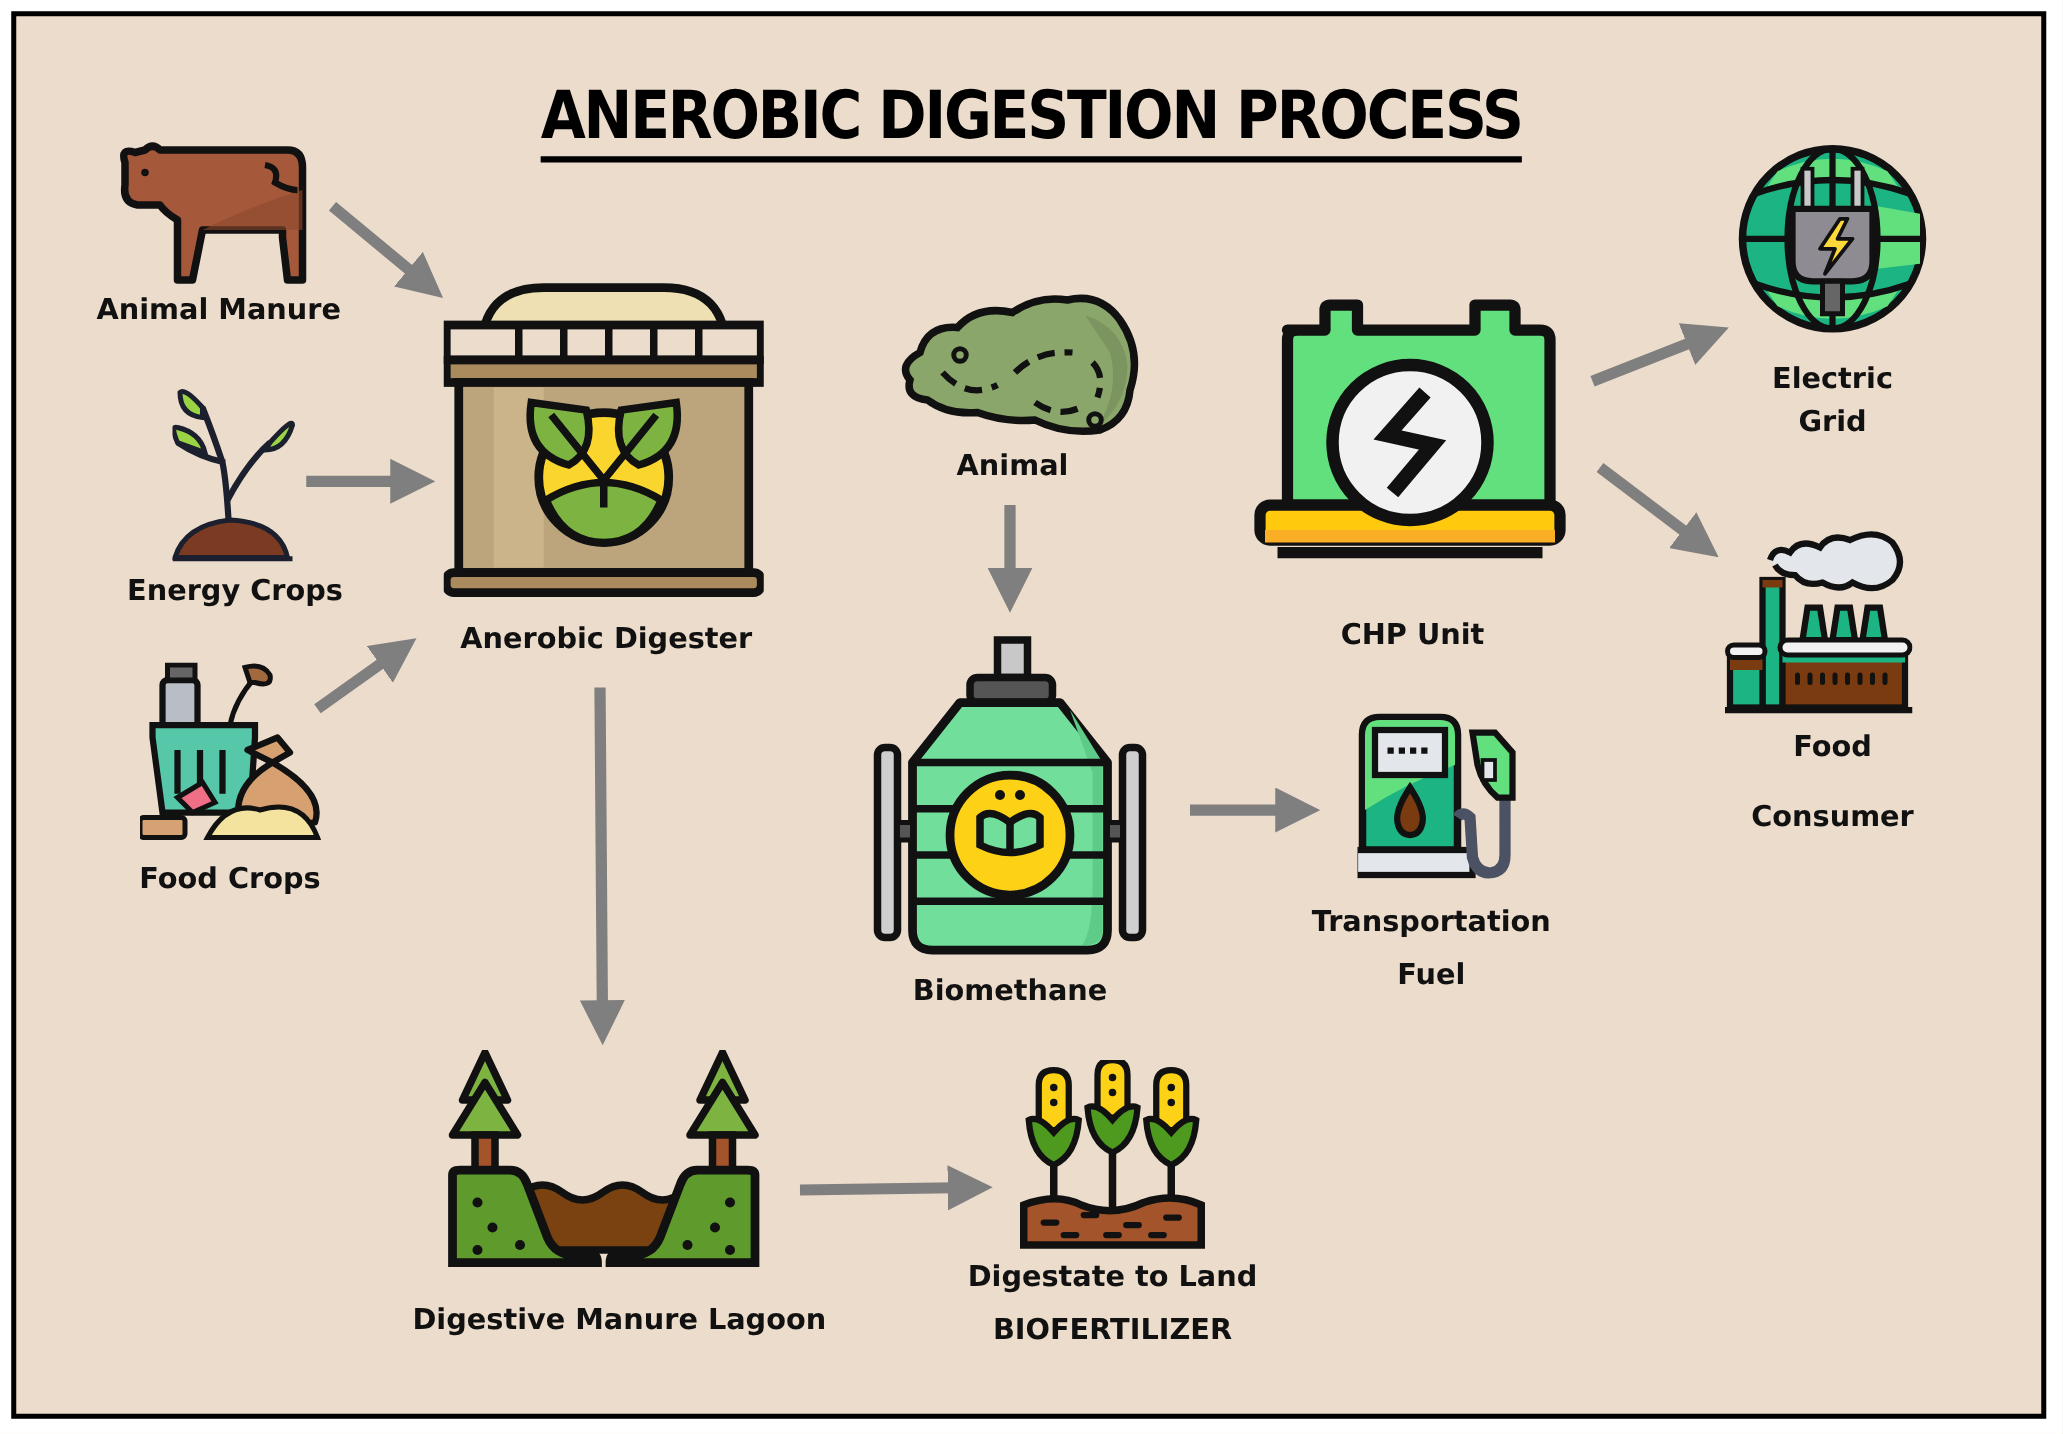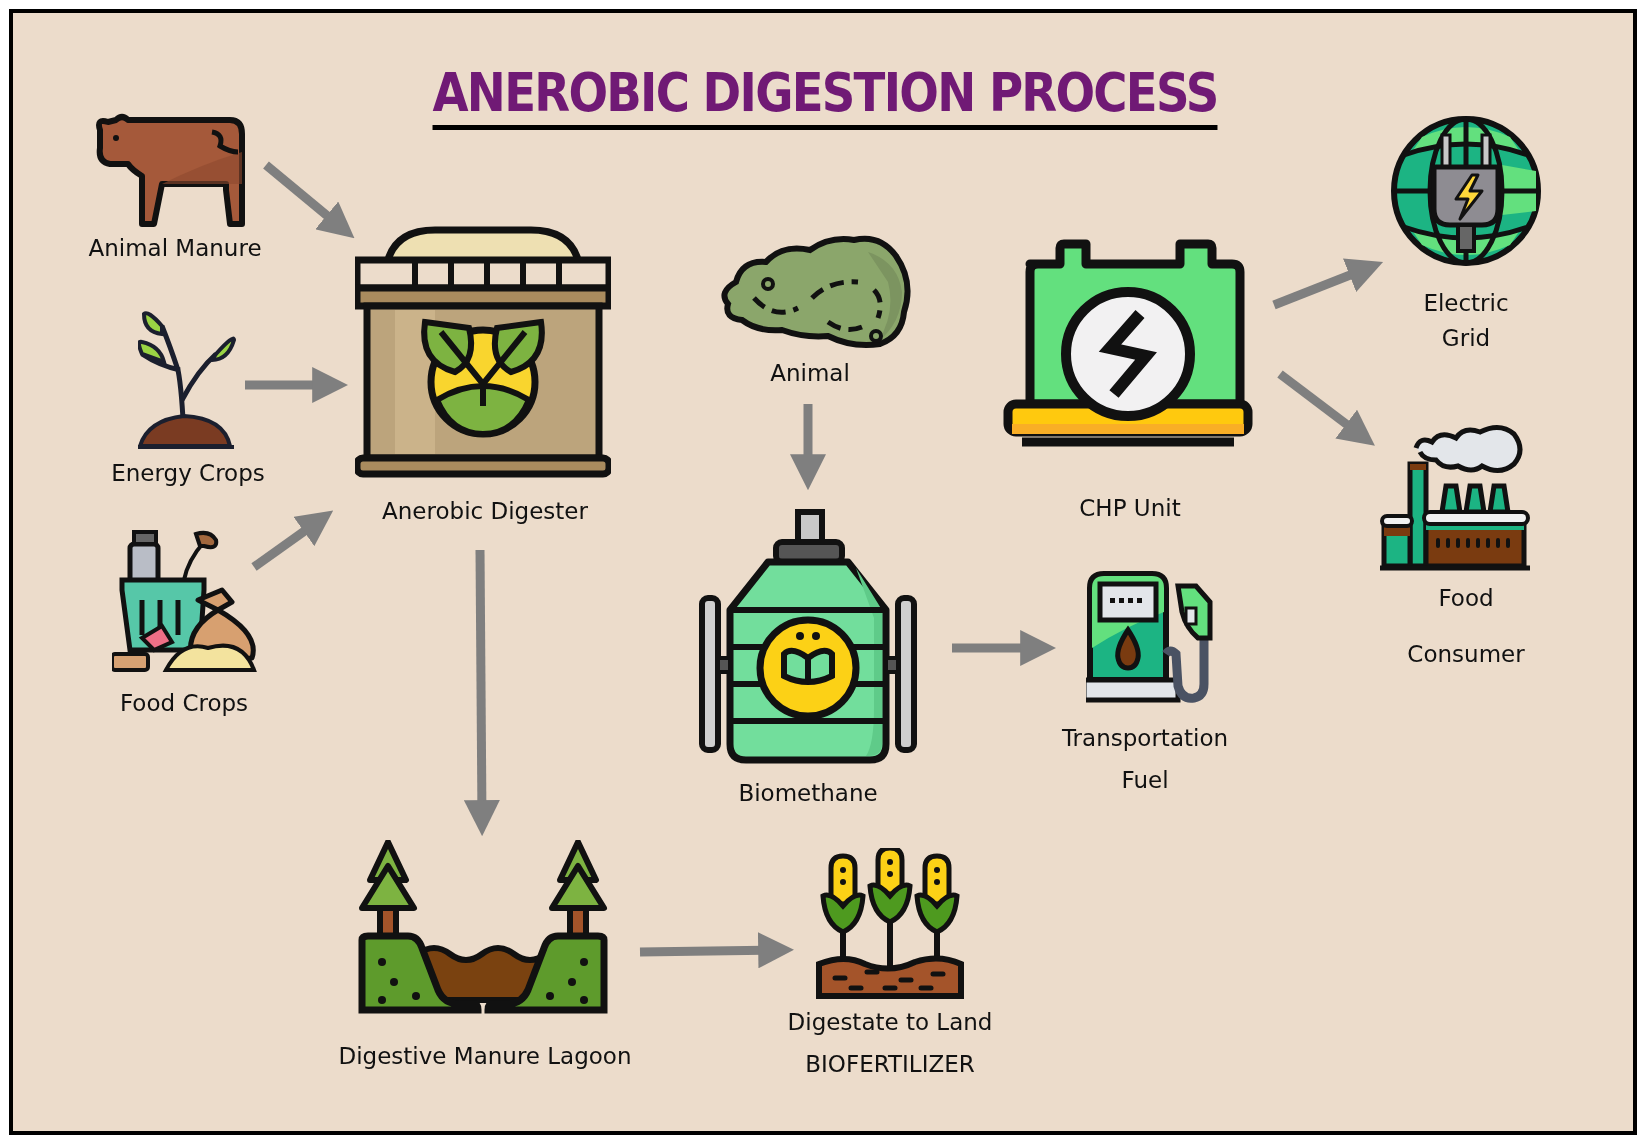--- a/index.html
+++ b/index.html
@@ -1,20 +1,20 @@
 <!DOCTYPE html>
 <html><head>
   <meta charset="utf-8">
   <style>
     html, body { margin: 0; padding: 0; background: #ffffff; }
     body { width: 1650px; height: 1147px; position: relative; overflow: hidden; font-family: "Liberation Sans", "DejaVu Sans", sans-serif; }
     .frame { position: absolute; left: 9px; top: 9px; width: 1628px; height: 1126px; border: 4px solid #000; background: #ECDCCB; box-sizing: border-box; }
-    .title { position: absolute; left: 0; width: 1650px; top: 62px; text-align: center; font-family: "DejaVu Sans", "Liberation Sans", sans-serif; font-weight: bold; font-size: 53px; letter-spacing: -2px; color: #701a75; }
+    .title { position: absolute; left: 0; width: 1650px; top: 62px; text-align: center; font-family: "DejaVu Sans", "Liberation Sans", sans-serif; font-weight: bold; font-size: 53px; letter-spacing: -2px; color: #000000; }
     .title span { border-bottom: 5px solid #000; padding-bottom: 2px; display: inline-block; transform: scaleX(0.88); transform-origin: center; }
-    .label { position: absolute; font-family: "DejaVu Sans", "Liberation Sans", sans-serif; font-weight: normal; font-size: 23px; color: #111; text-align: center; white-space: nowrap; line-height: 36px; }
+    .label { position: absolute; font-family: "DejaVu Sans", "Liberation Sans", sans-serif; font-weight: bold; font-size: 23px; color: #111; text-align: center; white-space: nowrap; line-height: 36px; }
     .icon { position: absolute; }
     svg.arrows { position: absolute; left: 0; top: 0; }
   </style>
 </head>
 <body>
 
 <div class="frame"></div>
 
 <div class="title"><span>ANEROBIC DIGESTION PROCESS</span></div>
 

